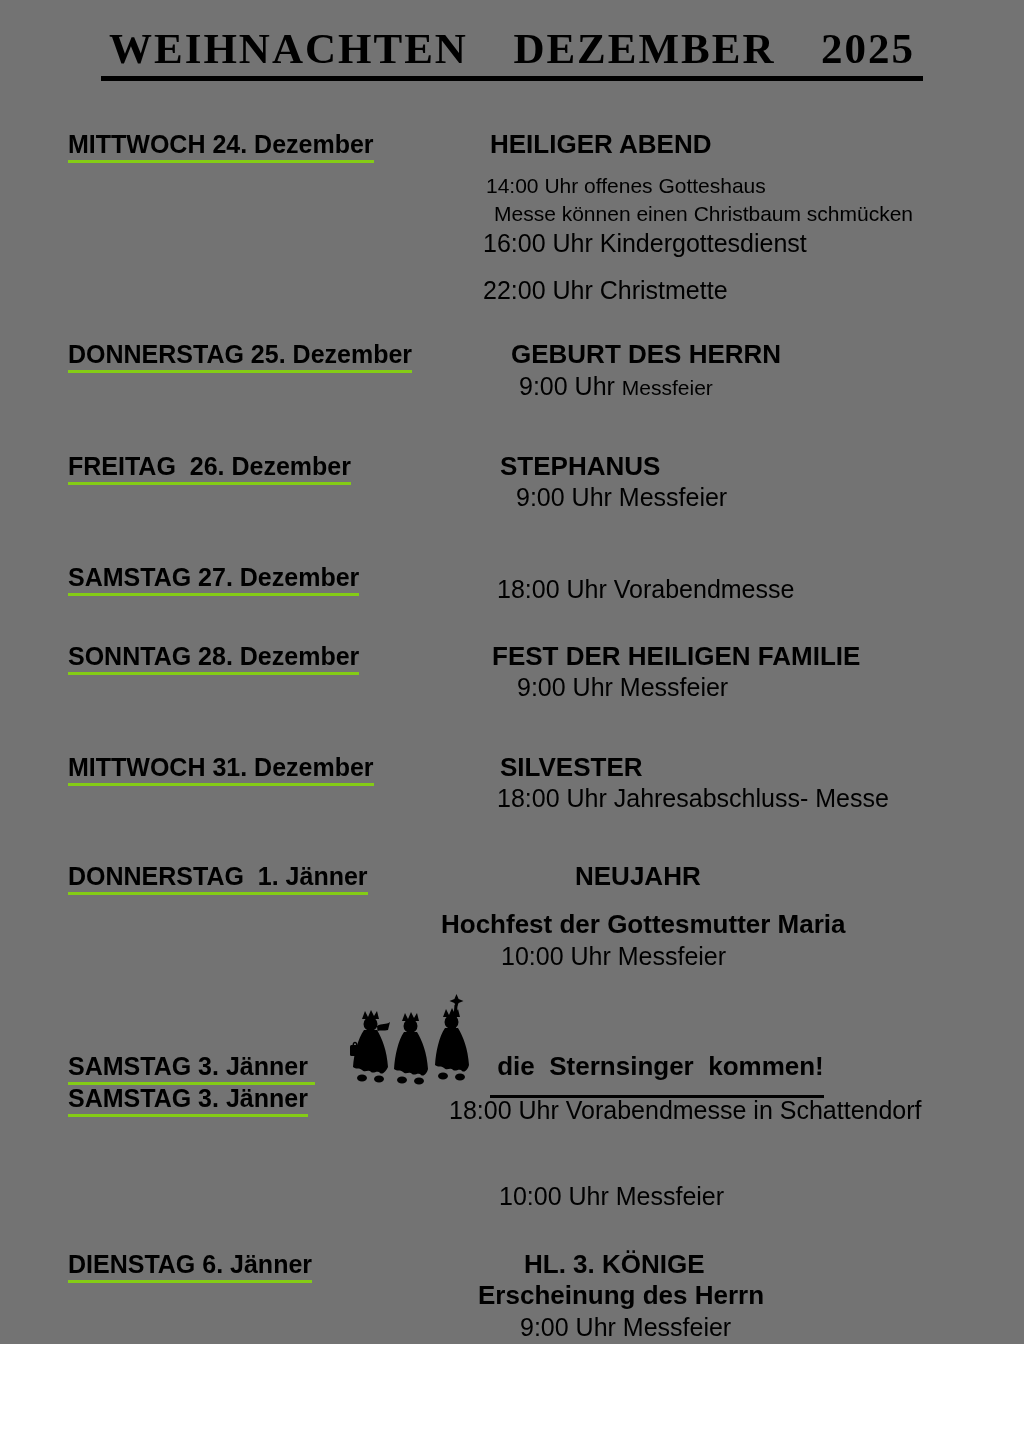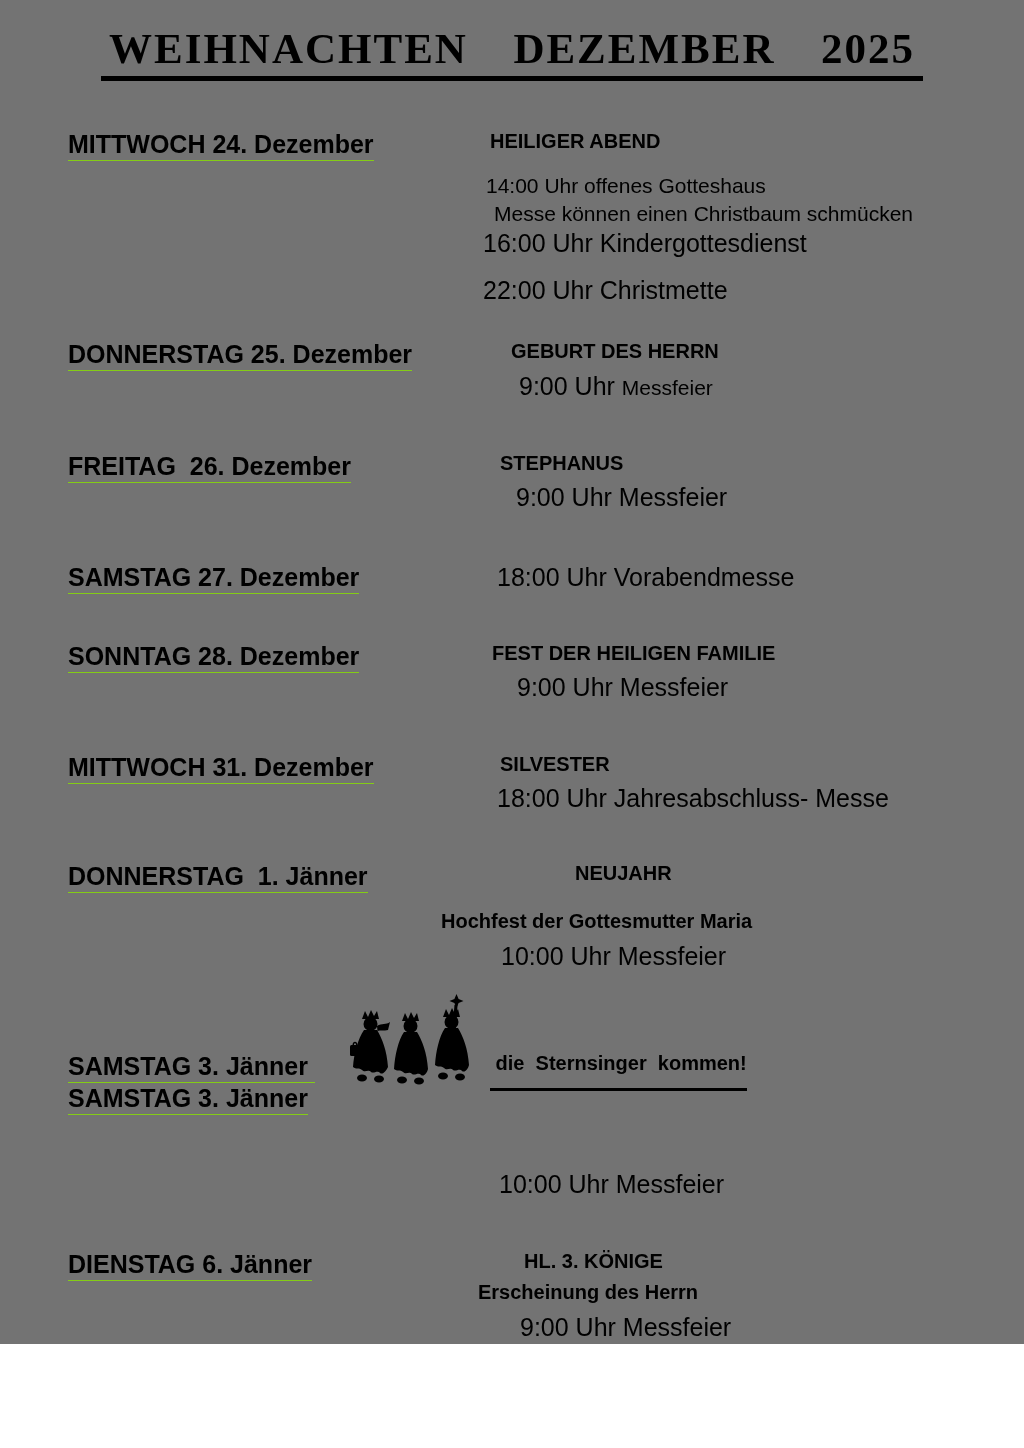--- a/index.html
+++ b/index.html
@@ -14,23 +14,23 @@
   .title-wrap{position:absolute;top:24px;left:0;width:100%;text-align:center;}
   .title{
     display:inline-block;
     font-family:"Liberation Serif","DejaVu Serif",serif;
     font-weight:bold;font-size:43px;
     letter-spacing:2px;word-spacing:10px;
     border-bottom:5px solid #000;
     padding:0 8px 3px 8px;
     white-space:pre;
   }
-  .day{font-size:25px;font-weight:bold;border-bottom:1px solid #84cc16;padding-bottom:1px;}
-  .evtb{font-size:20px;font-weight:bold;}
-  .evt{font-size:25px;font-weight:normal;}
+  .day{font-size:25px;font-weight:bold;border-bottom:3px solid #84cc16;padding-bottom:1px;}
+  .evtb{font-size:26px;font-weight:bold;}
+  .evt{font-size:25px;font-weight:normal;margin-top:12px;}
   .big{font-size:25px;}
   .small{font-size:21px;text-align:center;}
   .u{border-bottom:3px solid #000;padding-bottom:13px;}
 </style>
 </head>
 <body>
 
 <div class="page">
 
   <div class="title-wrap">
@@ -95,20 +95,21 @@
       <path d="M95,35 C89,44 86,58 85,72 C88,75 91,72 94,75 C97,78 100,74 103,77 C106,79 109,75 112,78 C115,80 118,76 119,72 C118,56 113,43 108,35 Z"></path>
       <ellipse cx="93" cy="83" rx="5" ry="3.5"></ellipse>
       <ellipse cx="110" cy="84" rx="5" ry="3.5"></ellipse>
     </g>
   </svg>
 
   <span class="abs day" style="left:68px;top:1052px">SAMSTAG 3. Jänner </span>
   <span class="abs evtb u" style="left:490px;top:1052px"> die  Sternsinger  kommen!</span>
 
   <span class="abs day" style="left:68px;top:1084px">SAMSTAG 3. Jänner</span>
+  <span class="abs evt" style="left:449px;top:1084px">18:00 Uhr Vorabendmesse in Schattendorf</span>
 
   <span class="abs evt" style="left:499px;top:1170px">10:00 Uhr Messfeier</span>
 
   <span class="abs day" style="left:68px;top:1250px">DIENSTAG 6. Jänner</span>
   <span class="abs evtb" style="left:524px;top:1250px">HL. 3. KÖNIGE</span>
   <span class="abs evtb" style="left:478px;top:1281px">Erscheinung des Herrn</span>
   <span class="abs big" style="left:520px;top:1313px">9:00 Uhr Messfeier</span>
 
 </div>
 

